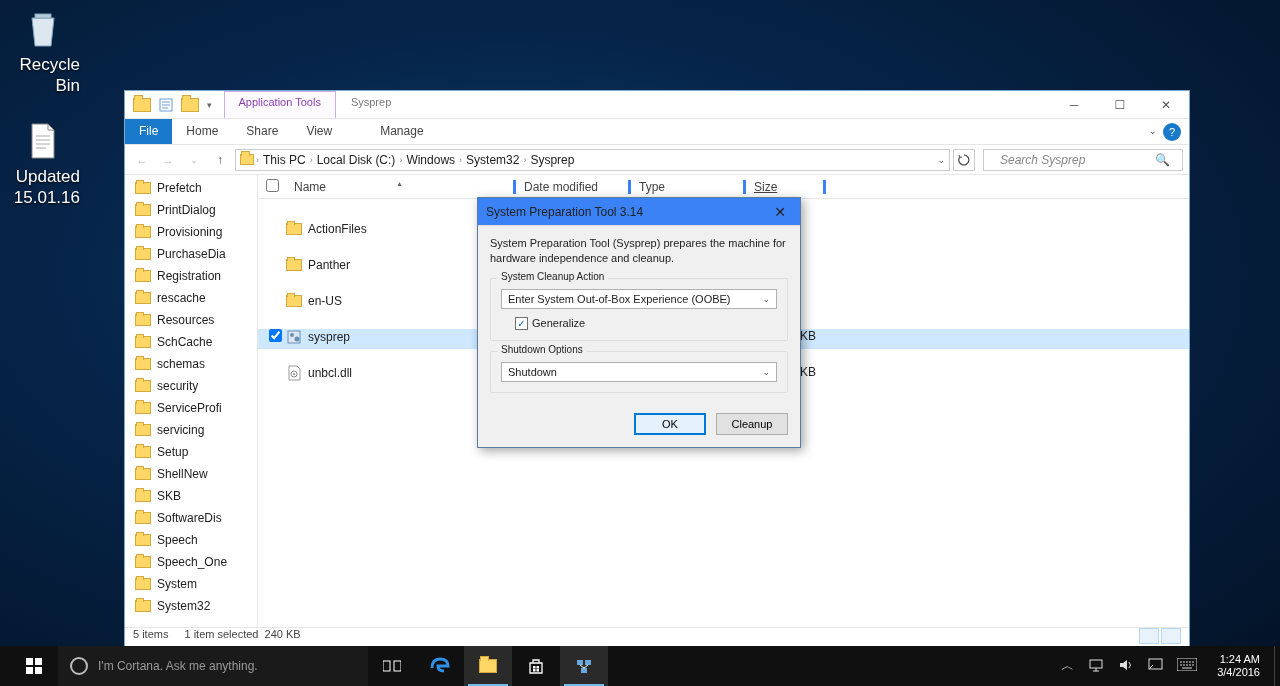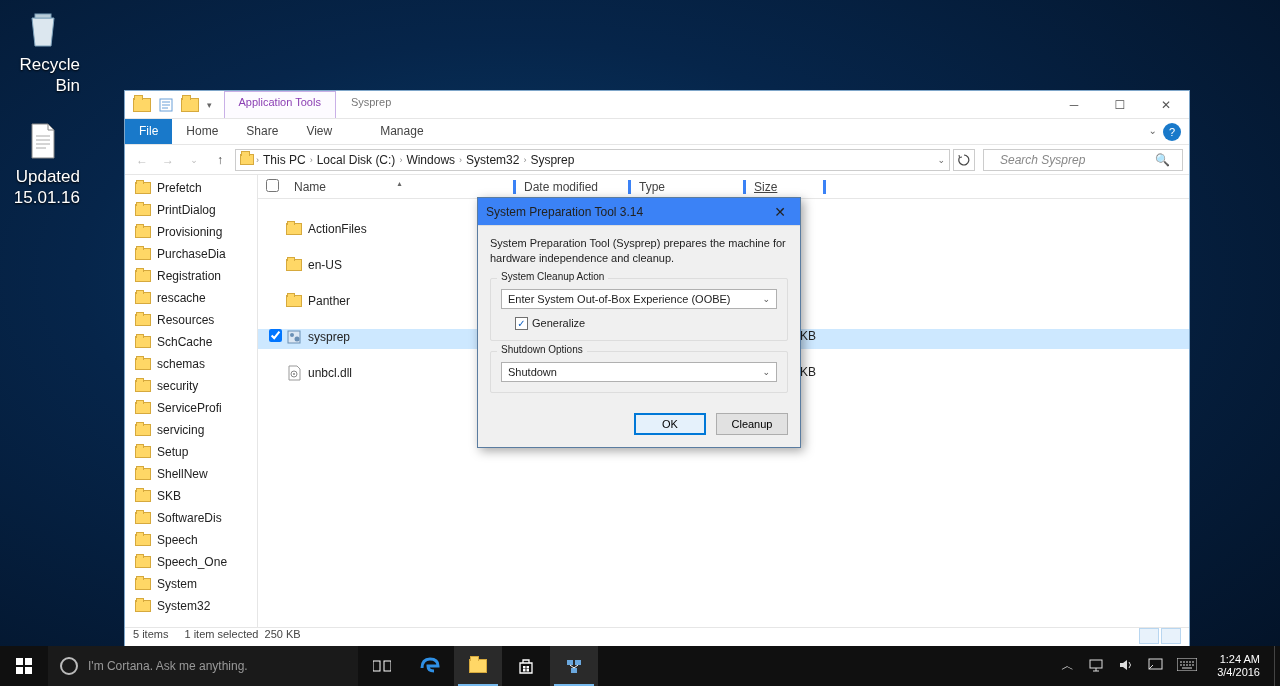--- a/index.html
+++ b/index.html
@@ -88,21 +88,21 @@
 .group-label { position: absolute; top: -8px; left: 6px; background: #f0f0f0; padding: 0 4px; font-size: 10px; }
 .dropdown { width: 100%; height: 20px; border: 1px solid #b0b0b0; background: #fff; display: flex; align-items: center; padding: 0 6px; cursor: pointer; position: relative; }
 .dropdown .dd-arrow { margin-left: auto; font-size: 9px; color: #555; }
 .chk-row { margin-top: 8px; padding-left: 14px; display: flex; align-items: center; gap: 4px; }
 .chk { width: 13px; height: 13px; border: 1px solid #707070; background: #fff; display: flex; align-items: center; justify-content: center; font-size: 10px; color: #1060c0; }
 .dlg-buttons { display: flex; justify-content: flex-end; gap: 10px; padding: 4px 12px 12px; }
 .btn { width: 72px; height: 22px; border: 1px solid #adadad; background: #e1e1e1; cursor: pointer; font-size: 11px; }
 .btn.default { border: 2px solid #0078d7; background: #e5f1fb; }
 
 
-.taskbar { position: absolute; left: 0; bottom: 0; width: 100%; height: 40px; background: #101010; display: flex; align-items: center; color: #fff; font-size: 12px; }
+.taskbar { position: absolute; left: 0; bottom: 0; width: 100%; height: 40px; background: #101010; display: flex; align-items: center; color: #fff; font-size: 12px; padding-left: 10px; }
 .start { width: 48px; height: 40px; display: flex; align-items: center; justify-content: center; cursor: pointer; }
 .cortana { width: 310px; height: 40px; display: flex; align-items: center; gap: 10px; padding-left: 12px; background: #1a1a1a; cursor: text; }
 .cortana .ring { width: 18px; height: 18px; border: 2px solid #bbb; border-radius: 50%; }
 .task-icons { display: flex; height: 40px; }
 .task-ic { width: 48px; display: flex; align-items: center; justify-content: center; cursor: pointer; position: relative; }
 .task-ic.active { background: #2a2a2a; }
 .task-ic.active::after { content: ""; position: absolute; bottom: 0; left: 4px; right: 4px; height: 2px; background: #76b9ed; }
 .tray { margin-left: auto; display: flex; align-items: center; gap: 14px; padding-right: 8px; height: 40px; }
 .tray-ic { cursor: pointer; font-size: 13px; color: #ddd; }
 .clock { text-align: right; font-size: 11px; line-height: 1.2; padding: 0 6px; }
@@ -305,33 +305,33 @@
             <div class="date"></div>
             <div class="type"></div>
             <div class="size"></div>
           </div>
           <div class="frow">
             <div class="cb"><input type="checkbox" style=""></div>
             <div class="nm">
               <div class="ic">
                 <div class="fld"></div>
               </div>
-              <span>en-US</span>
+              <span>Panther</span>
             </div>
             <div class="date"></div>
             <div class="type"></div>
             <div class="size"></div>
           </div>
           <div class="frow">
             <div class="cb"><input type="checkbox" style=""></div>
             <div class="nm">
               <div class="ic">
                 <div class="fld"></div>
               </div>
-              <span>Panther</span>
+              <span>en-US</span>
             </div>
             <div class="date"></div>
             <div class="type"></div>
             <div class="size"></div>
           </div>
           <div class="frow sel">
             <div class="cb"><input type="checkbox" checked="" style=""></div>
             <div class="nm">
               <div class="ic">
                 <svg width="16" height="16" viewBox="0 0 16 16">
@@ -361,21 +361,21 @@
             <div class="date"></div>
             <div class="type"></div>
             <div class="size">06 KB</div>
           </div>
         </div>
     </div>
   </div>
 
   <div class="statusbar">
     <span>5 items</span>
-    <span><span>1 item selected</span>&nbsp;&nbsp;<span>250 KB</span></span>
+    <span><span>1 item selected</span>&nbsp;&nbsp;<span>240 KB</span></span>
     <div class="views">
       <div class="vbtn"></div>
       <div class="vbtn"></div>
     </div>
   </div>
 </div>
 
 <div class="dialog">
   <div class="dlg-title">
     <span>System Preparation Tool 3.14</span>

